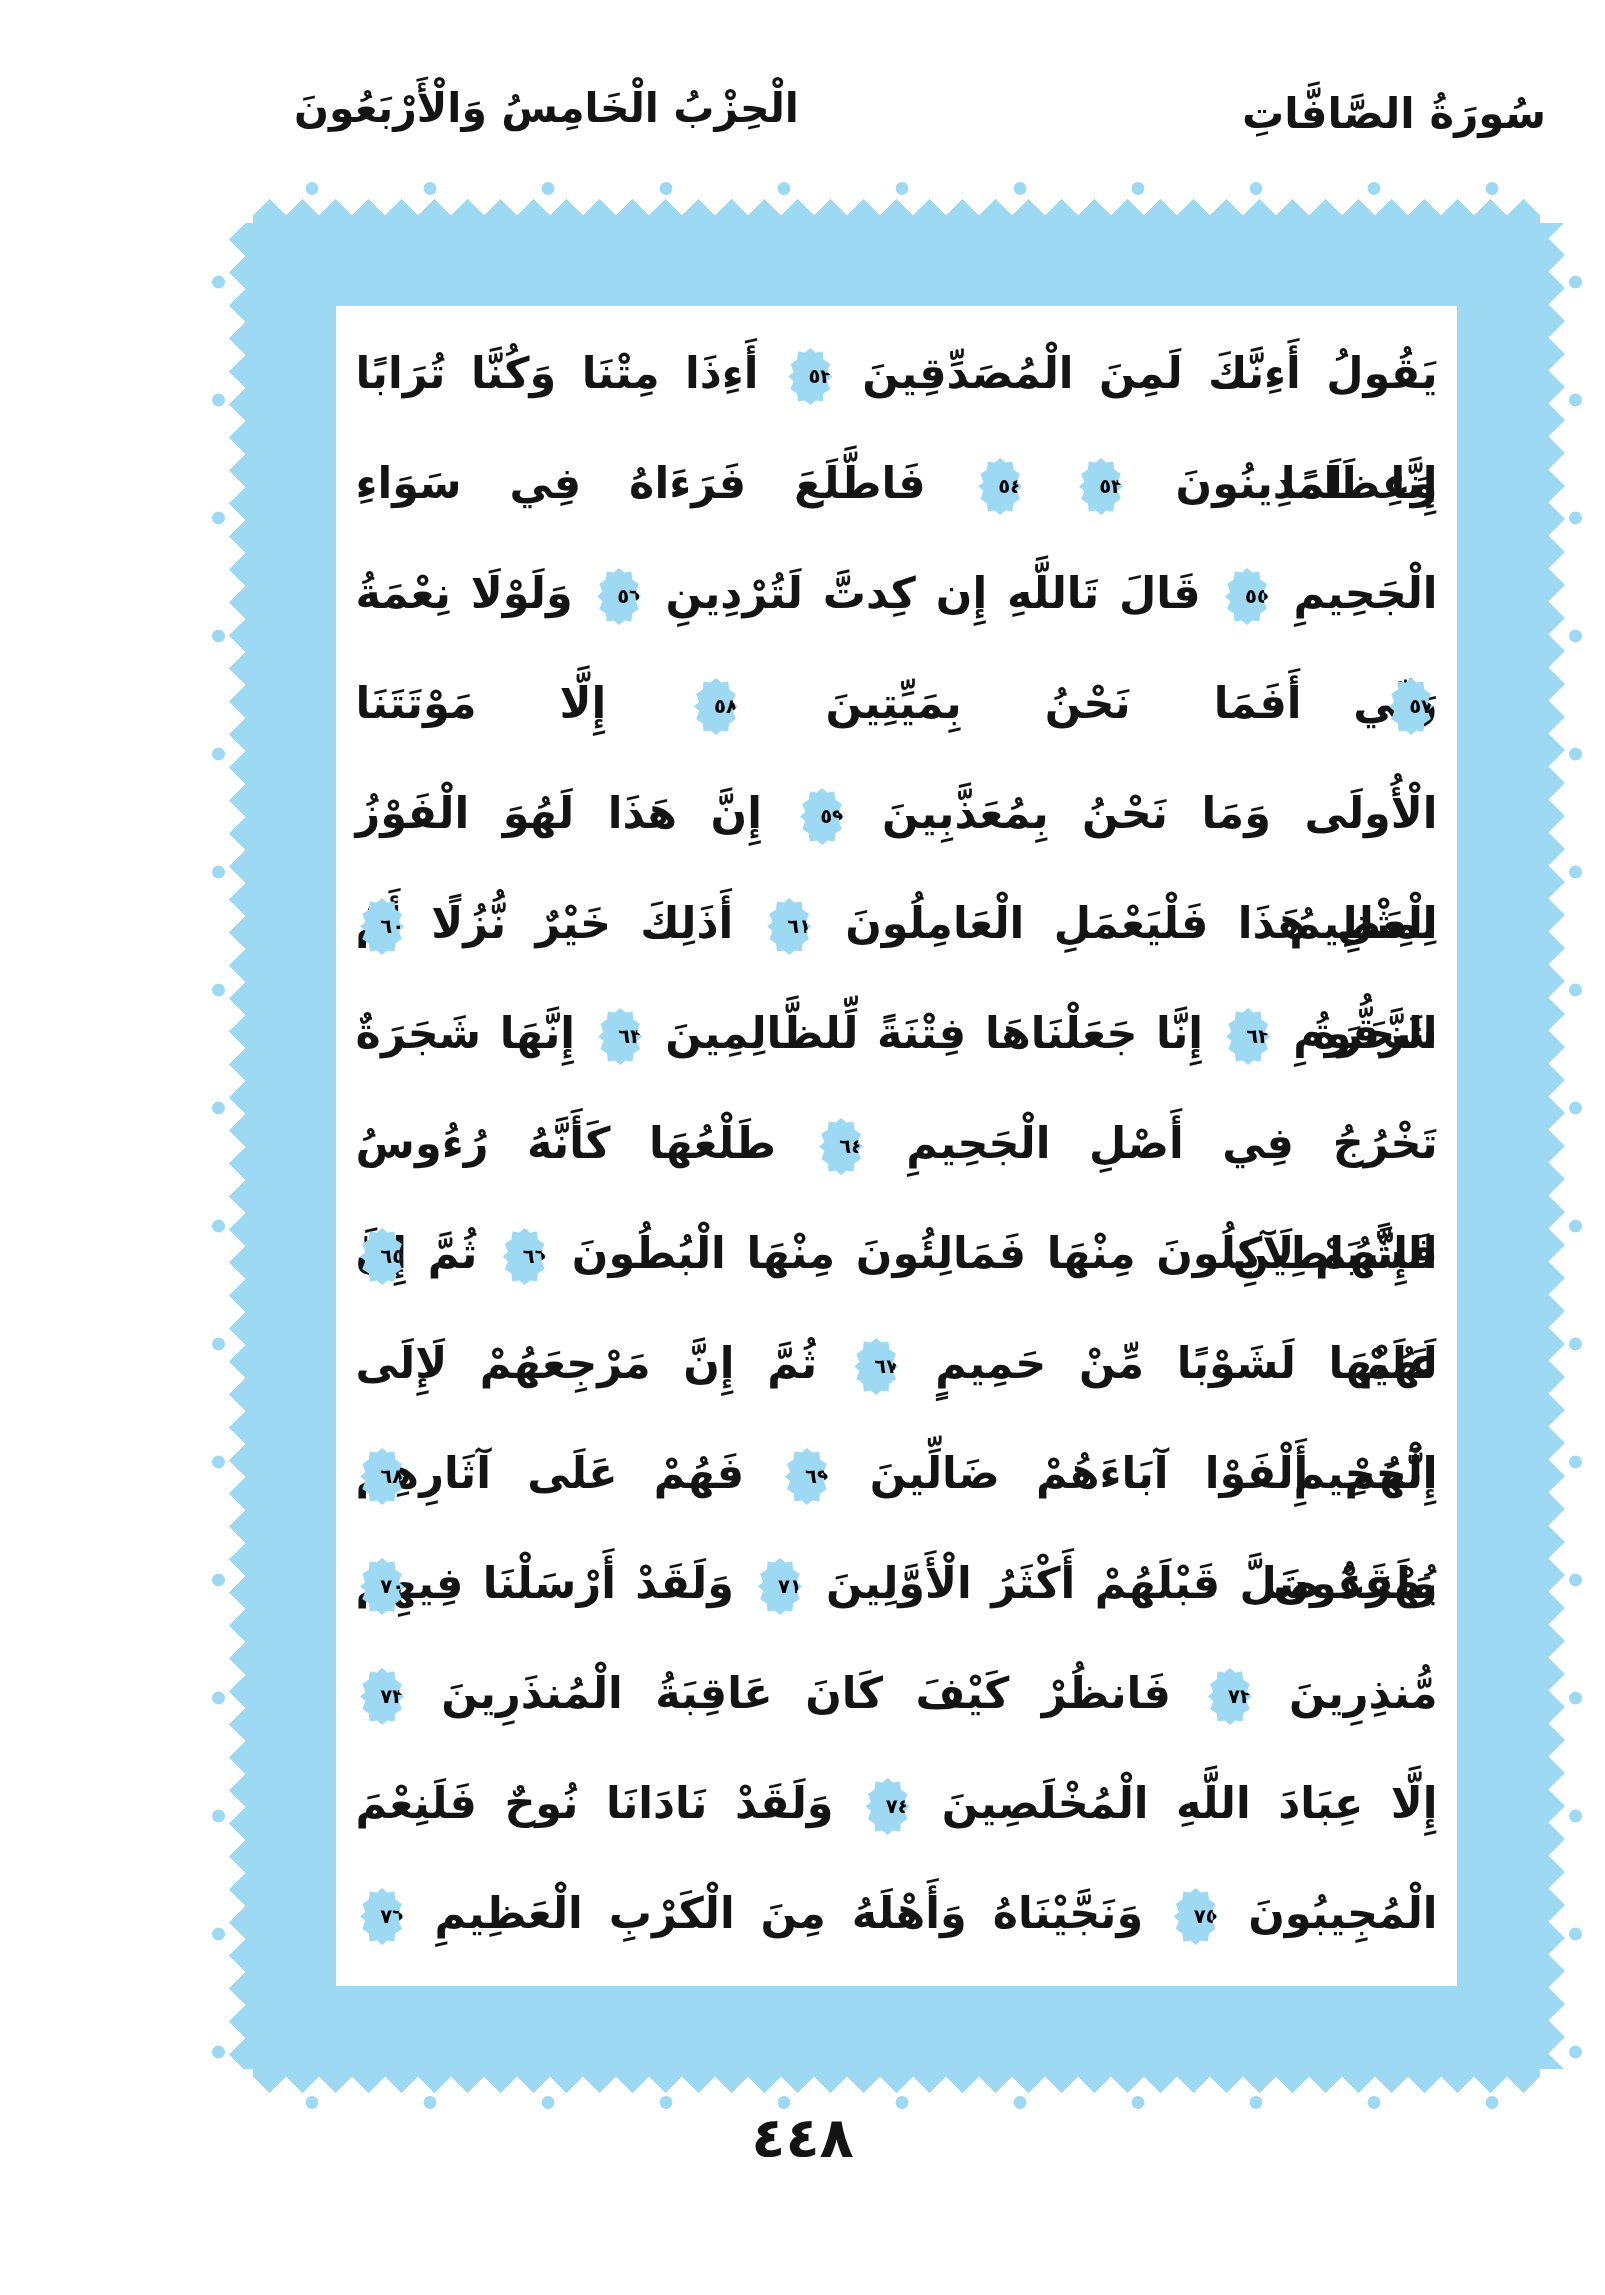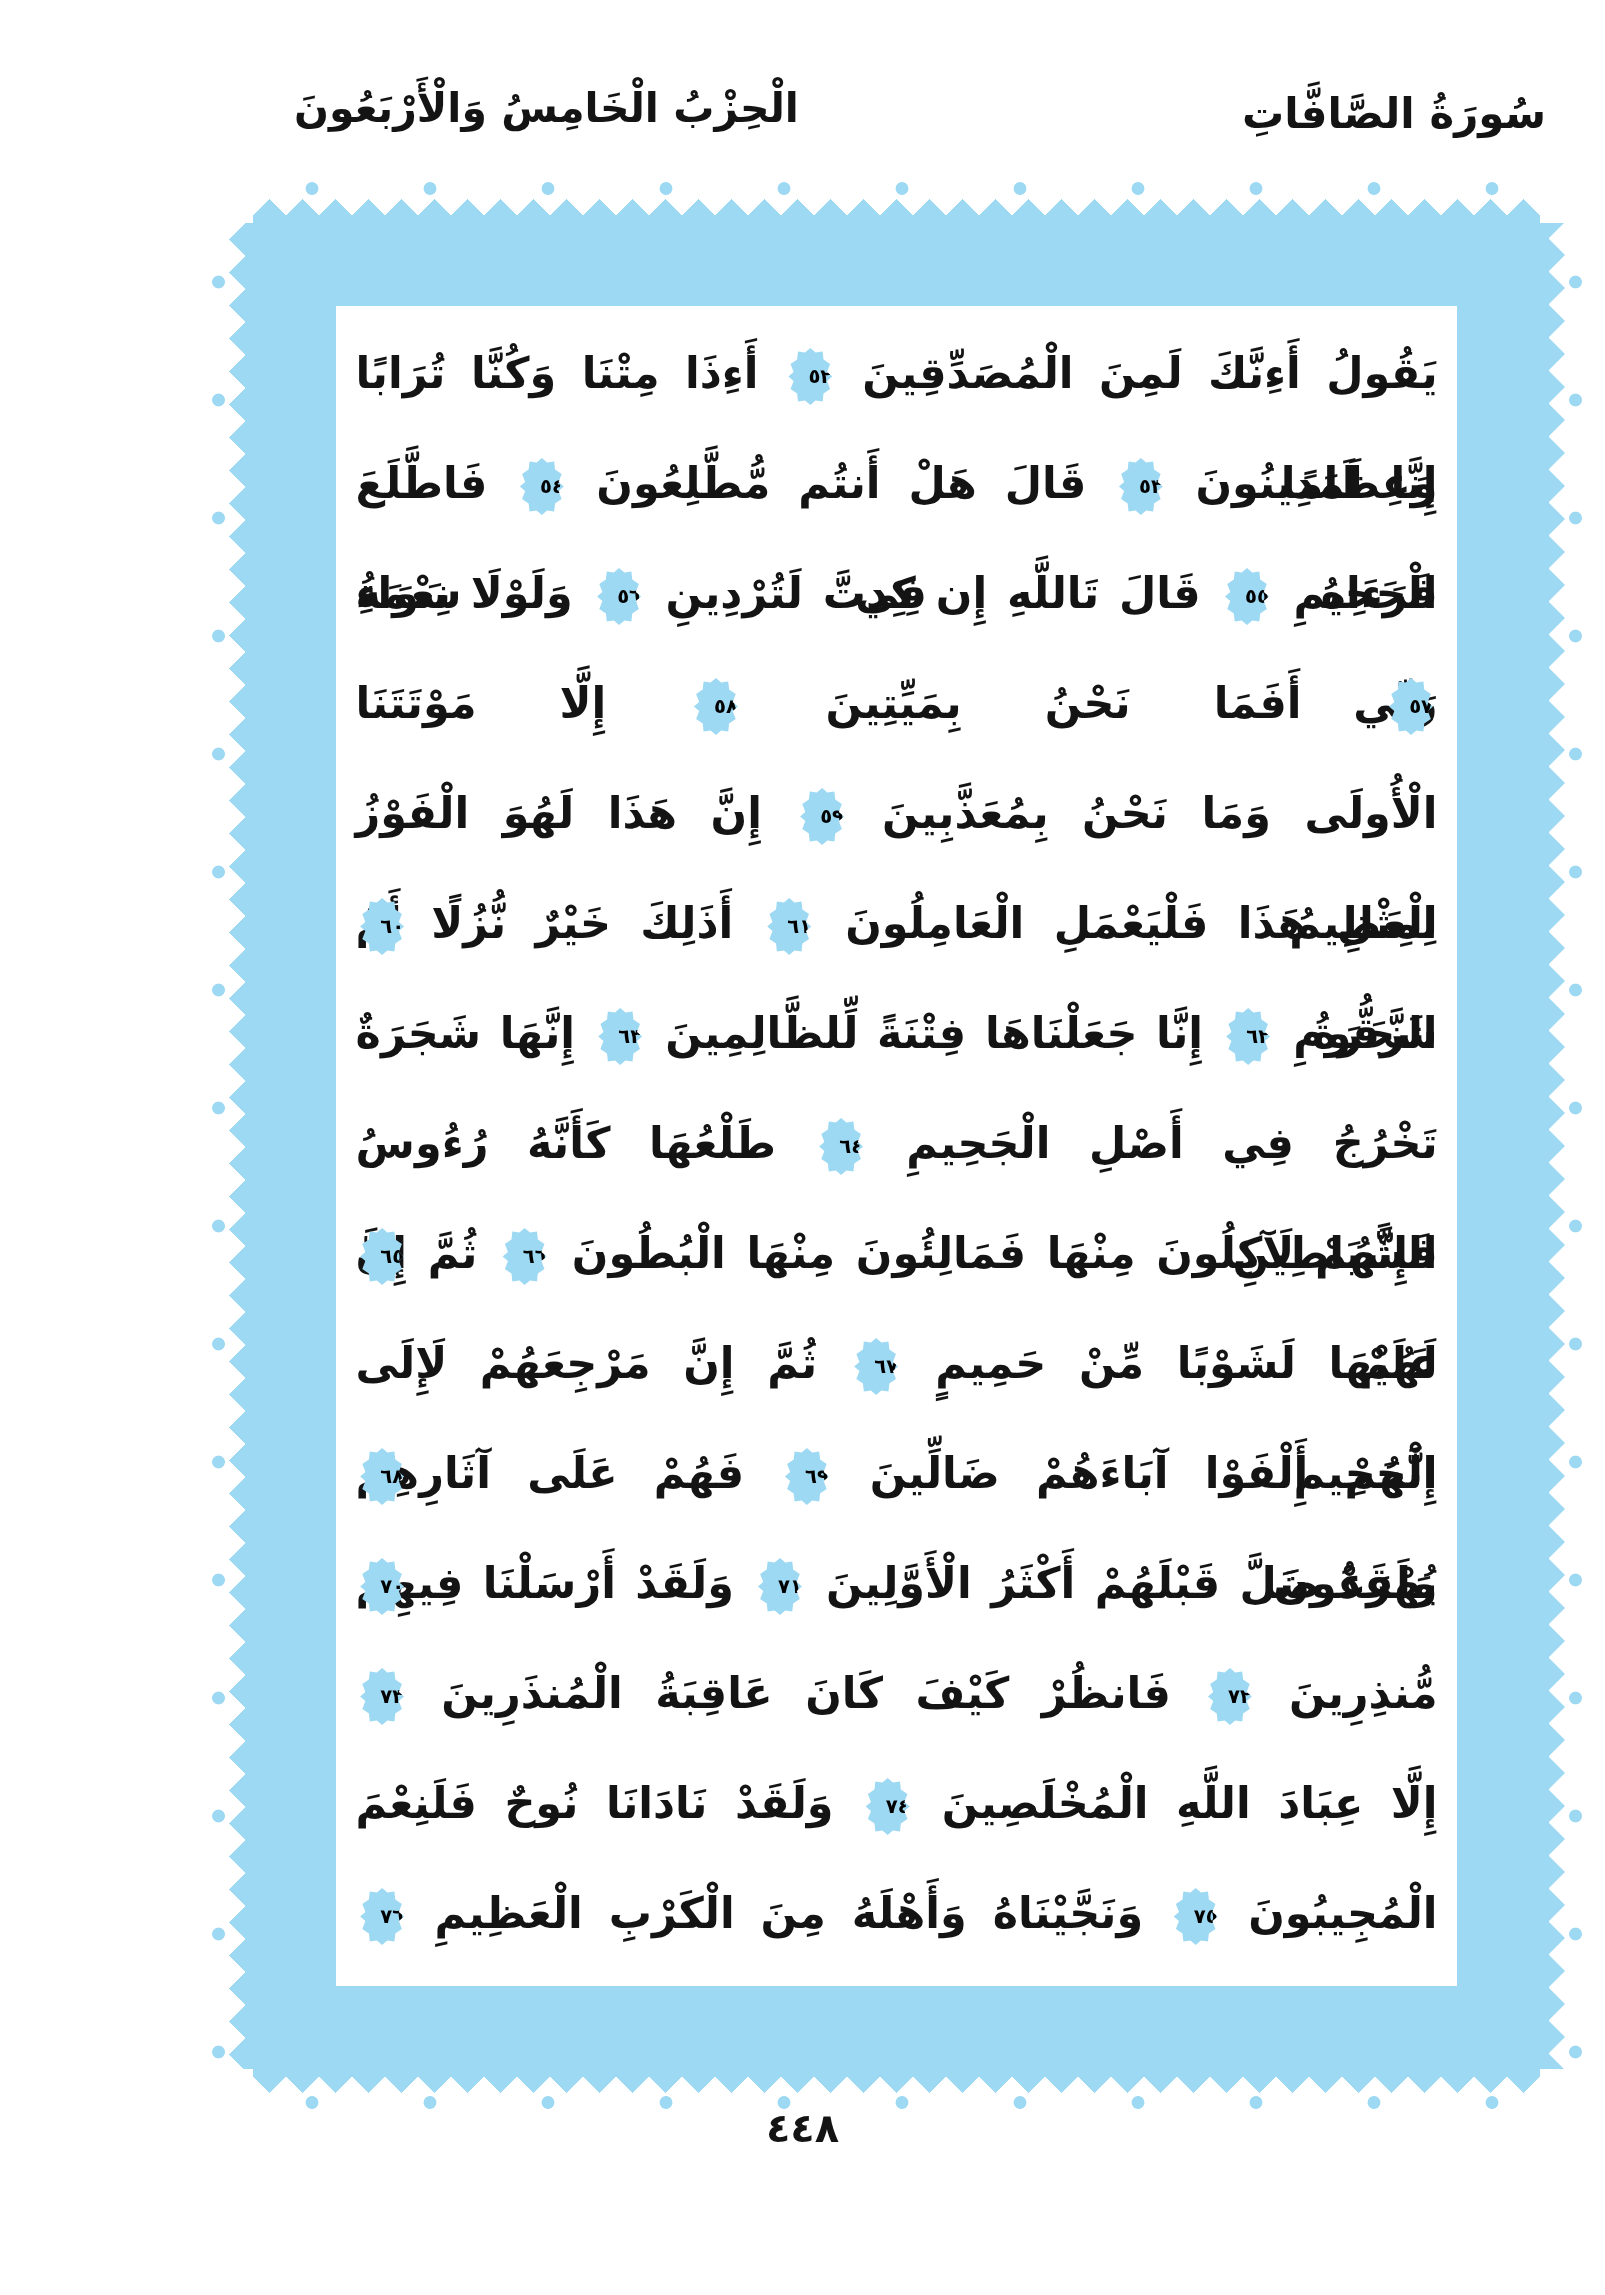--- a/index.html
+++ b/index.html
@@ -69,21 +69,21 @@
     width:44px;height:57px;vertical-align:middle;background:var(--blue);
     clip-path:polygon(50% 0%,62% 8%,78% 6%,80% 20%,95% 28%,88% 42%,100% 50%,
       88% 58%,95% 72%,80% 80%,78% 94%,62% 92%,50% 100%,38% 92%,22% 94%,
       20% 80%,5% 72%,12% 58%,0% 50%,12% 42%,5% 28%,20% 20%,22% 6%,38% 8%);
     margin:0 4.5px;}
   .marker-num{font-size:19.6px;font-weight:bold;color:#000;line-height:1;
     direction:rtl;}
 
   
   .pagenum{position:absolute;top:2105px;left:0;width:100%;text-align:center;
-    font-size:40px;font-weight:bold;color:var(--ink);direction:rtl;}
+    font-size:56px;font-weight:bold;color:var(--ink);direction:rtl;}
 </style>
 </head>
 <body>
 
 <div class="page">
 
   <div class="header">
     <div class="hizb">الْحِزْبُ الْخَامِسُ وَالْأَرْبَعُونَ</div>
     <div class="surah">سُورَةُ الصَّافَّاتِ</div>
   </div>
@@ -99,21 +99,21 @@
   <div class="zz zz-right"></div>
 
   <div class="frame">
     <div class="inner">
       <div class="text-block">
           <div class="qline"><span class="ayah">يَقُولُ أَءِنَّكَ لَمِنَ الْمُصَدِّقِينَ</span> <span class="marker">
               <span class="marker-num">٥٢</span>
             </span> <span class="ayah">أَءِذَا مِتْنَا وَكُنَّا تُرَابًا وَعِظَامًا</span></div>
           <div class="qline"><span class="ayah">إِنَّا لَمَدِينُونَ</span> <span class="marker">
               <span class="marker-num">٥٣</span>
-            </span> <span class="ayah">قَالَ هَلْ أَنتُم مُّطَّلِعُونَ</span> <span class="marker">
+            </span>  <span class="marker">
               <span class="marker-num">٥٤</span>
             </span> <span class="ayah">فَاطَّلَعَ فَرَءَاهُ فِي سَوَاءِ</span></div>
           <div class="qline"><span class="ayah">الْجَحِيمِ</span> <span class="marker">
               <span class="marker-num">٥٥</span>
             </span> <span class="ayah">قَالَ تَاللَّهِ إِن كِدتَّ لَتُرْدِينِ</span> <span class="marker">
               <span class="marker-num">٥٦</span>
             </span> <span class="ayah">وَلَوْلَا نِعْمَةُ رَبِّي</span></div>
           <div class="qline"> <span class="marker">
               <span class="marker-num">٥٧</span>
             </span> <span class="ayah">أَفَمَا نَحْنُ بِمَيِّتِينَ</span> <span class="marker">

